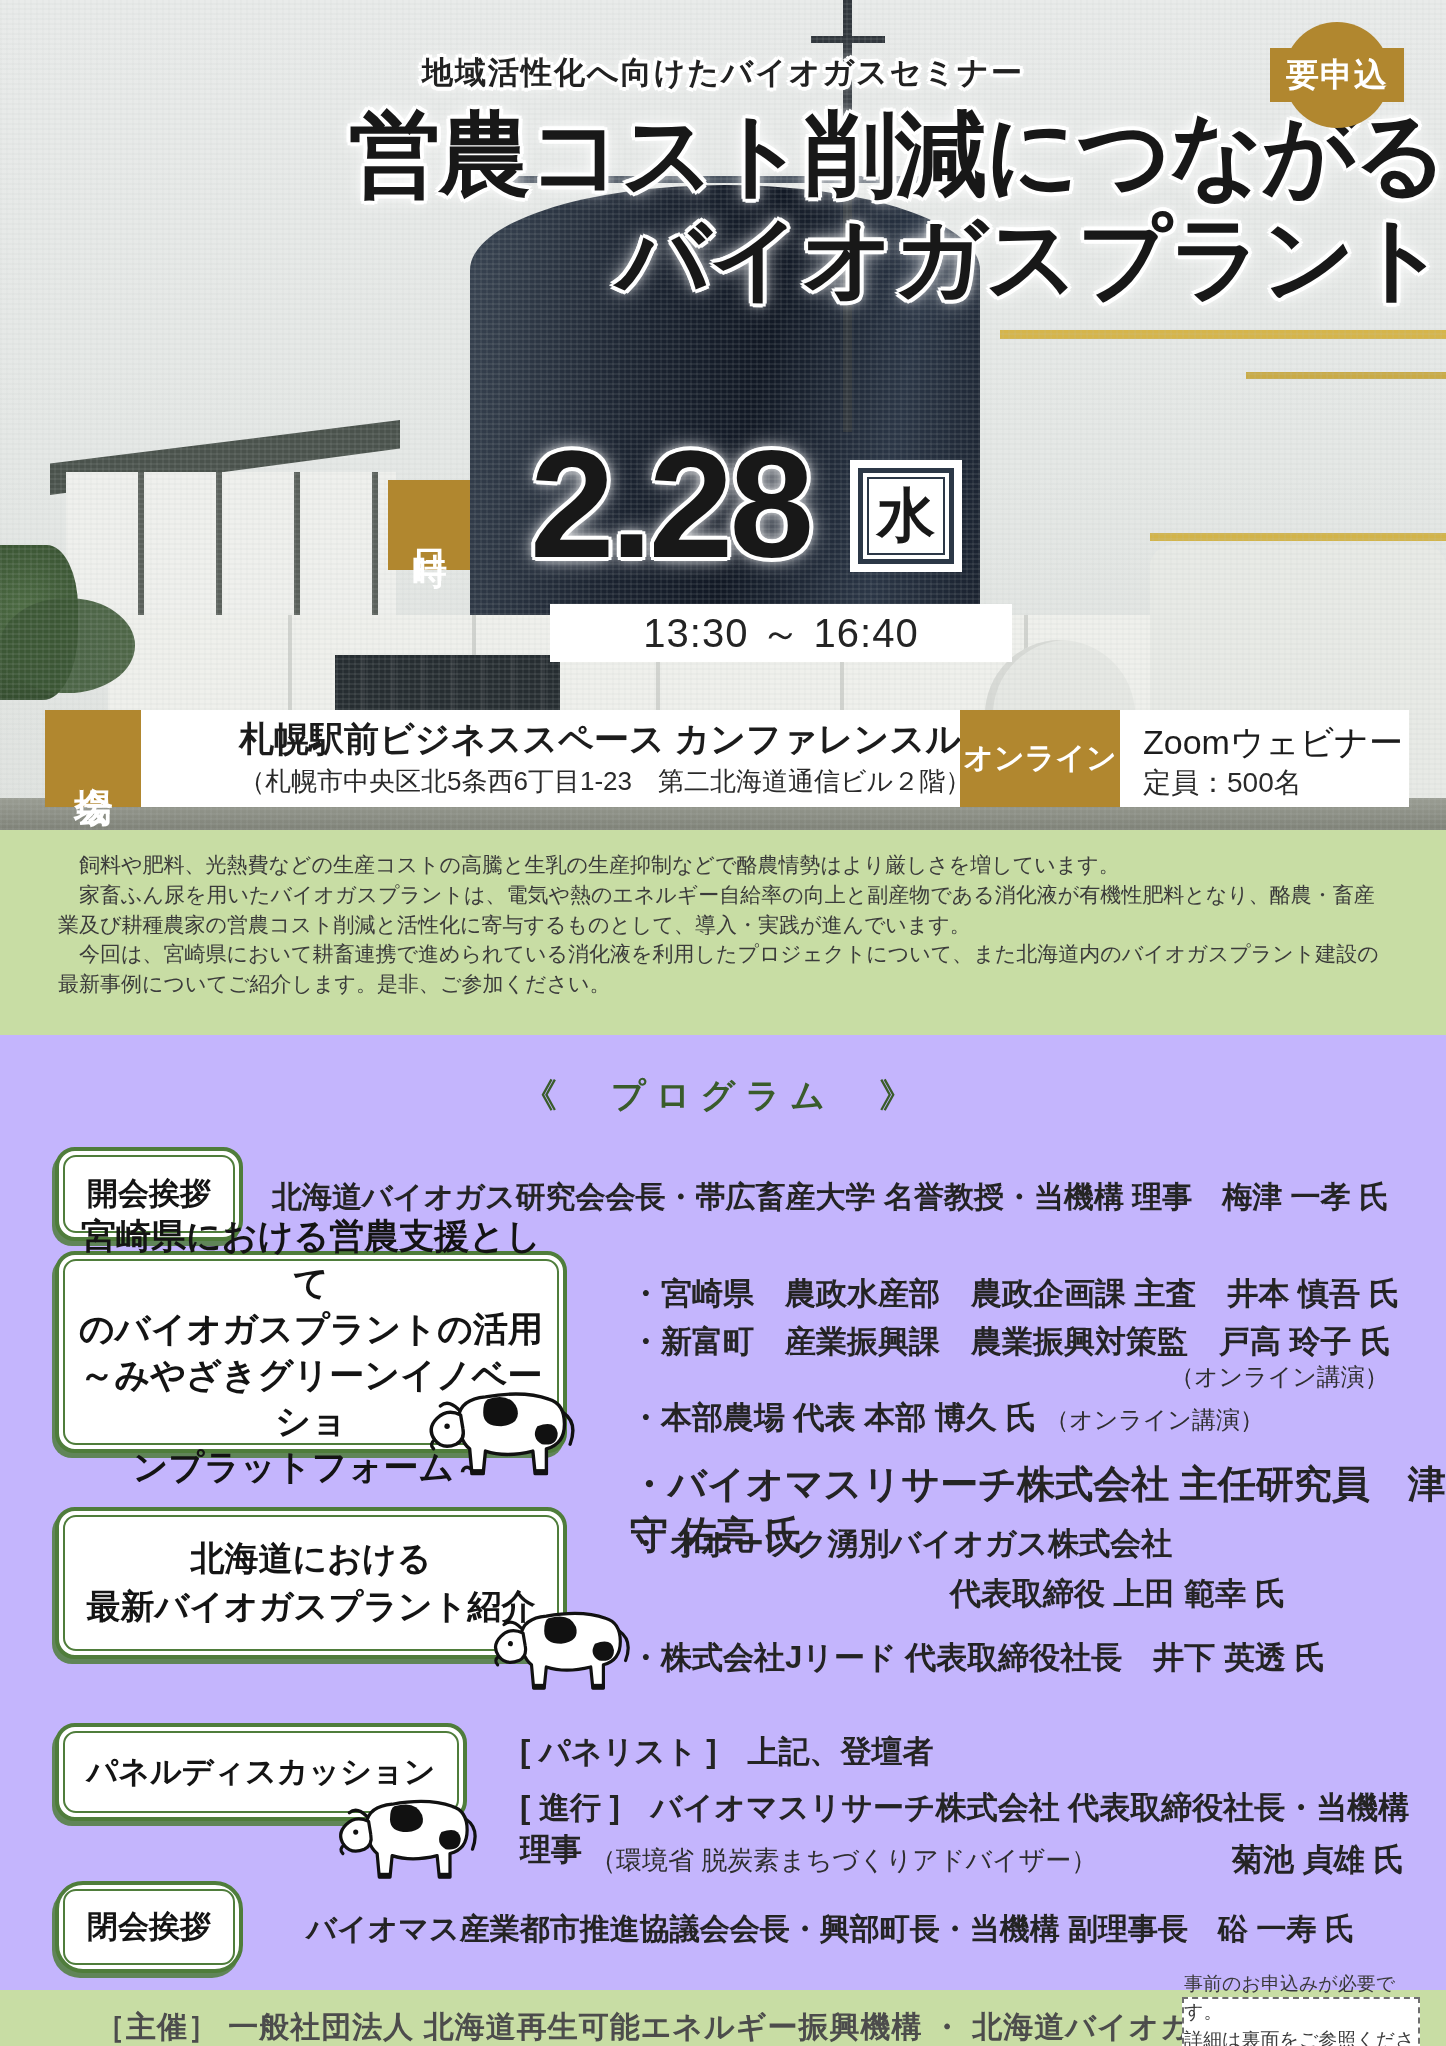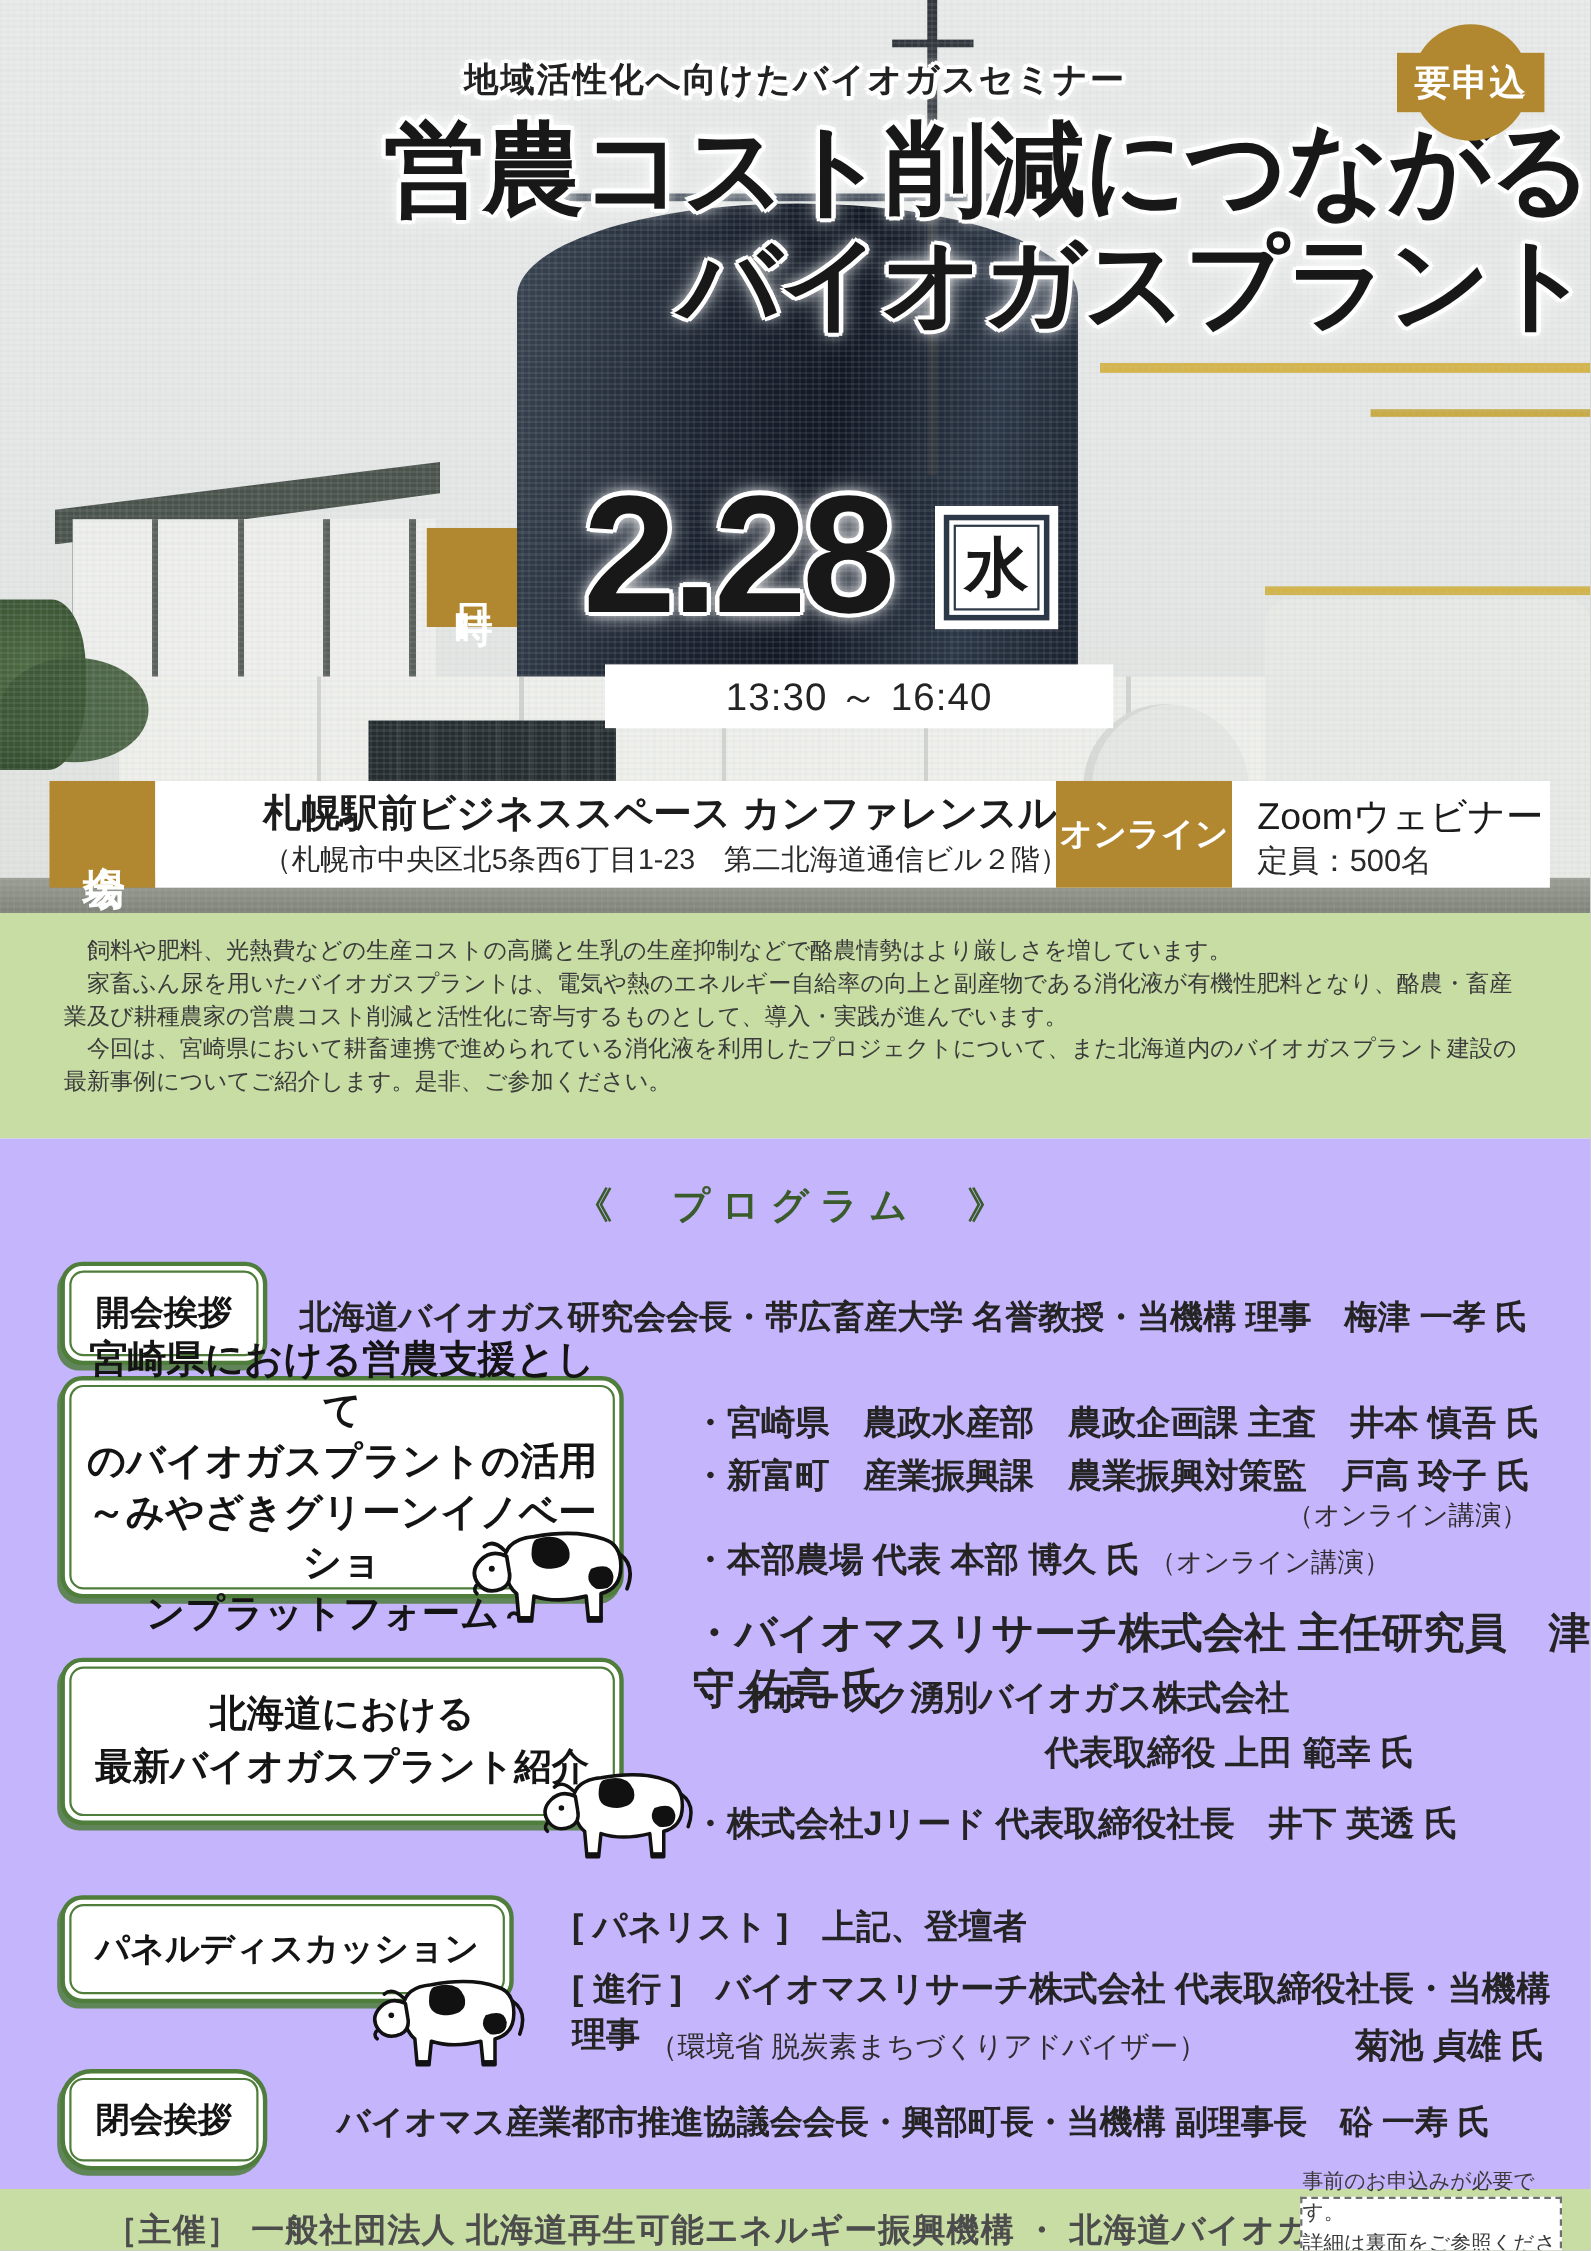--- a/index.html
+++ b/index.html
@@ -60,21 +60,21 @@
     justify-content:center;font-weight:700;z-index:6;}
   .datetime-badge{left:388px;top:480px;width:82px;height:90px;font-size:35px;
     writing-mode:vertical-rl;text-orientation:upright;letter-spacing:4px;}
   .big-date{position:absolute;left:470px;top:428px;width:400px;text-align:center;z-index:5;
     font-size:152px;font-weight:900;letter-spacing:-4px;color:#181818;line-height:1;}
   .weekday-box{position:absolute;left:858px;top:468px;width:96px;height:96px;background:#fff;
     border:5px solid var(--navy);box-shadow:0 0 0 8px #fff;z-index:5;padding:4px;}
   .weekday-inner{width:100%;height:100%;border:2px solid var(--navy);display:flex;align-items:center;
     justify-content:center;font-size:58px;font-weight:700;color:#181818;}
   .time-band{position:absolute;left:550px;top:604px;width:462px;height:58px;background:#fff;z-index:5;
-    display:flex;align-items:center;justify-content:center;font-size:35px;font-weight:500;color:#242424;letter-spacing:1px;}
+    display:flex;align-items:center;justify-content:center;font-size:40px;font-weight:500;color:#242424;letter-spacing:1px;}
 
   
   .venue-band{position:absolute;left:0;top:710px;width:100%;height:97px;z-index:7;}
   .venue-label{left:45px;top:0;width:96px;height:97px;font-size:38px;
     writing-mode:vertical-rl;text-orientation:upright;letter-spacing:2px;}
   .venue-panel{position:absolute;left:141px;top:0;width:1268px;height:97px;background:#fff;}
   .venue-name{position:absolute;left:98px;top:6px;font-size:35px;font-weight:700;color:#1c1c1c;}
   .venue-address{position:absolute;left:98px;top:54px;font-size:26px;font-weight:500;color:#2a2a2a;}
   .online-badge{left:819px;top:0;width:160px;height:97px;font-size:30px;}
   .online-name{position:absolute;left:1002px;top:10px;font-size:34px;font-weight:500;color:#1c1c1c;}

